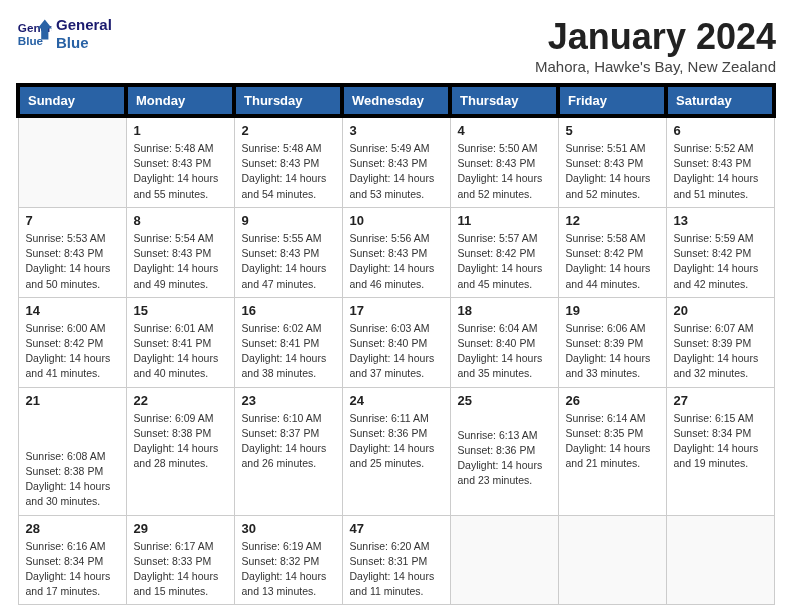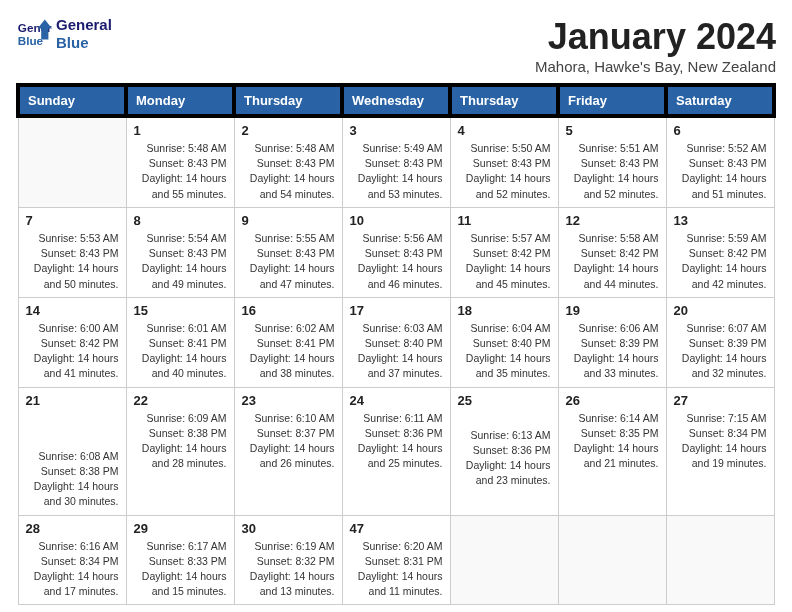--- a/index.html
+++ b/index.html
@@ -66,21 +66,20 @@
       font-size: 13px;
       font-weight: bold;
       color: #222;
       display: block;
       margin-bottom: 3px;
     }
     .day-info {
       color: #333;
       line-height: 1.45;
       font-size: 10.5px;
-      text-align: right;
     }
   </style>
 </head>
 <body>
 
 <div class="header">
   <div class="logo">
     <svg class="logo-icon" viewBox="0 0 40 40" xmlns="http://www.w3.org/2000/svg">
       <text x="2" y="18" font-family="Arial" font-weight="bold" font-size="13" fill="#1a1a6e">General</text>
       <text x="2" y="32" font-family="Arial" font-weight="bold" font-size="13" fill="#2962a5">Blue</text>
@@ -297,21 +296,21 @@
         </td>
         <td>
           <span class="day-num">26</span>
           <div class="day-info" style="white-space: pre-line;">Sunrise: 6:14 AM
 Sunset: 8:35 PM
 Daylight: 14 hours
 and 21 minutes.</div>
         </td>
         <td>
           <span class="day-num">27</span>
-          <div class="day-info" style="white-space: pre-line;">Sunrise: 7:15 AM
+          <div class="day-info" style="white-space: pre-line;">Sunrise: 6:15 AM
 Sunset: 8:34 PM
 Daylight: 14 hours
 and 19 minutes.</div>
         </td>
       </tr>
       <tr>
         <td>
           <span class="day-num">28</span>
           <div class="day-info" style="white-space: pre-line;">Sunrise: 6:16 AM
 Sunset: 8:34 PM

